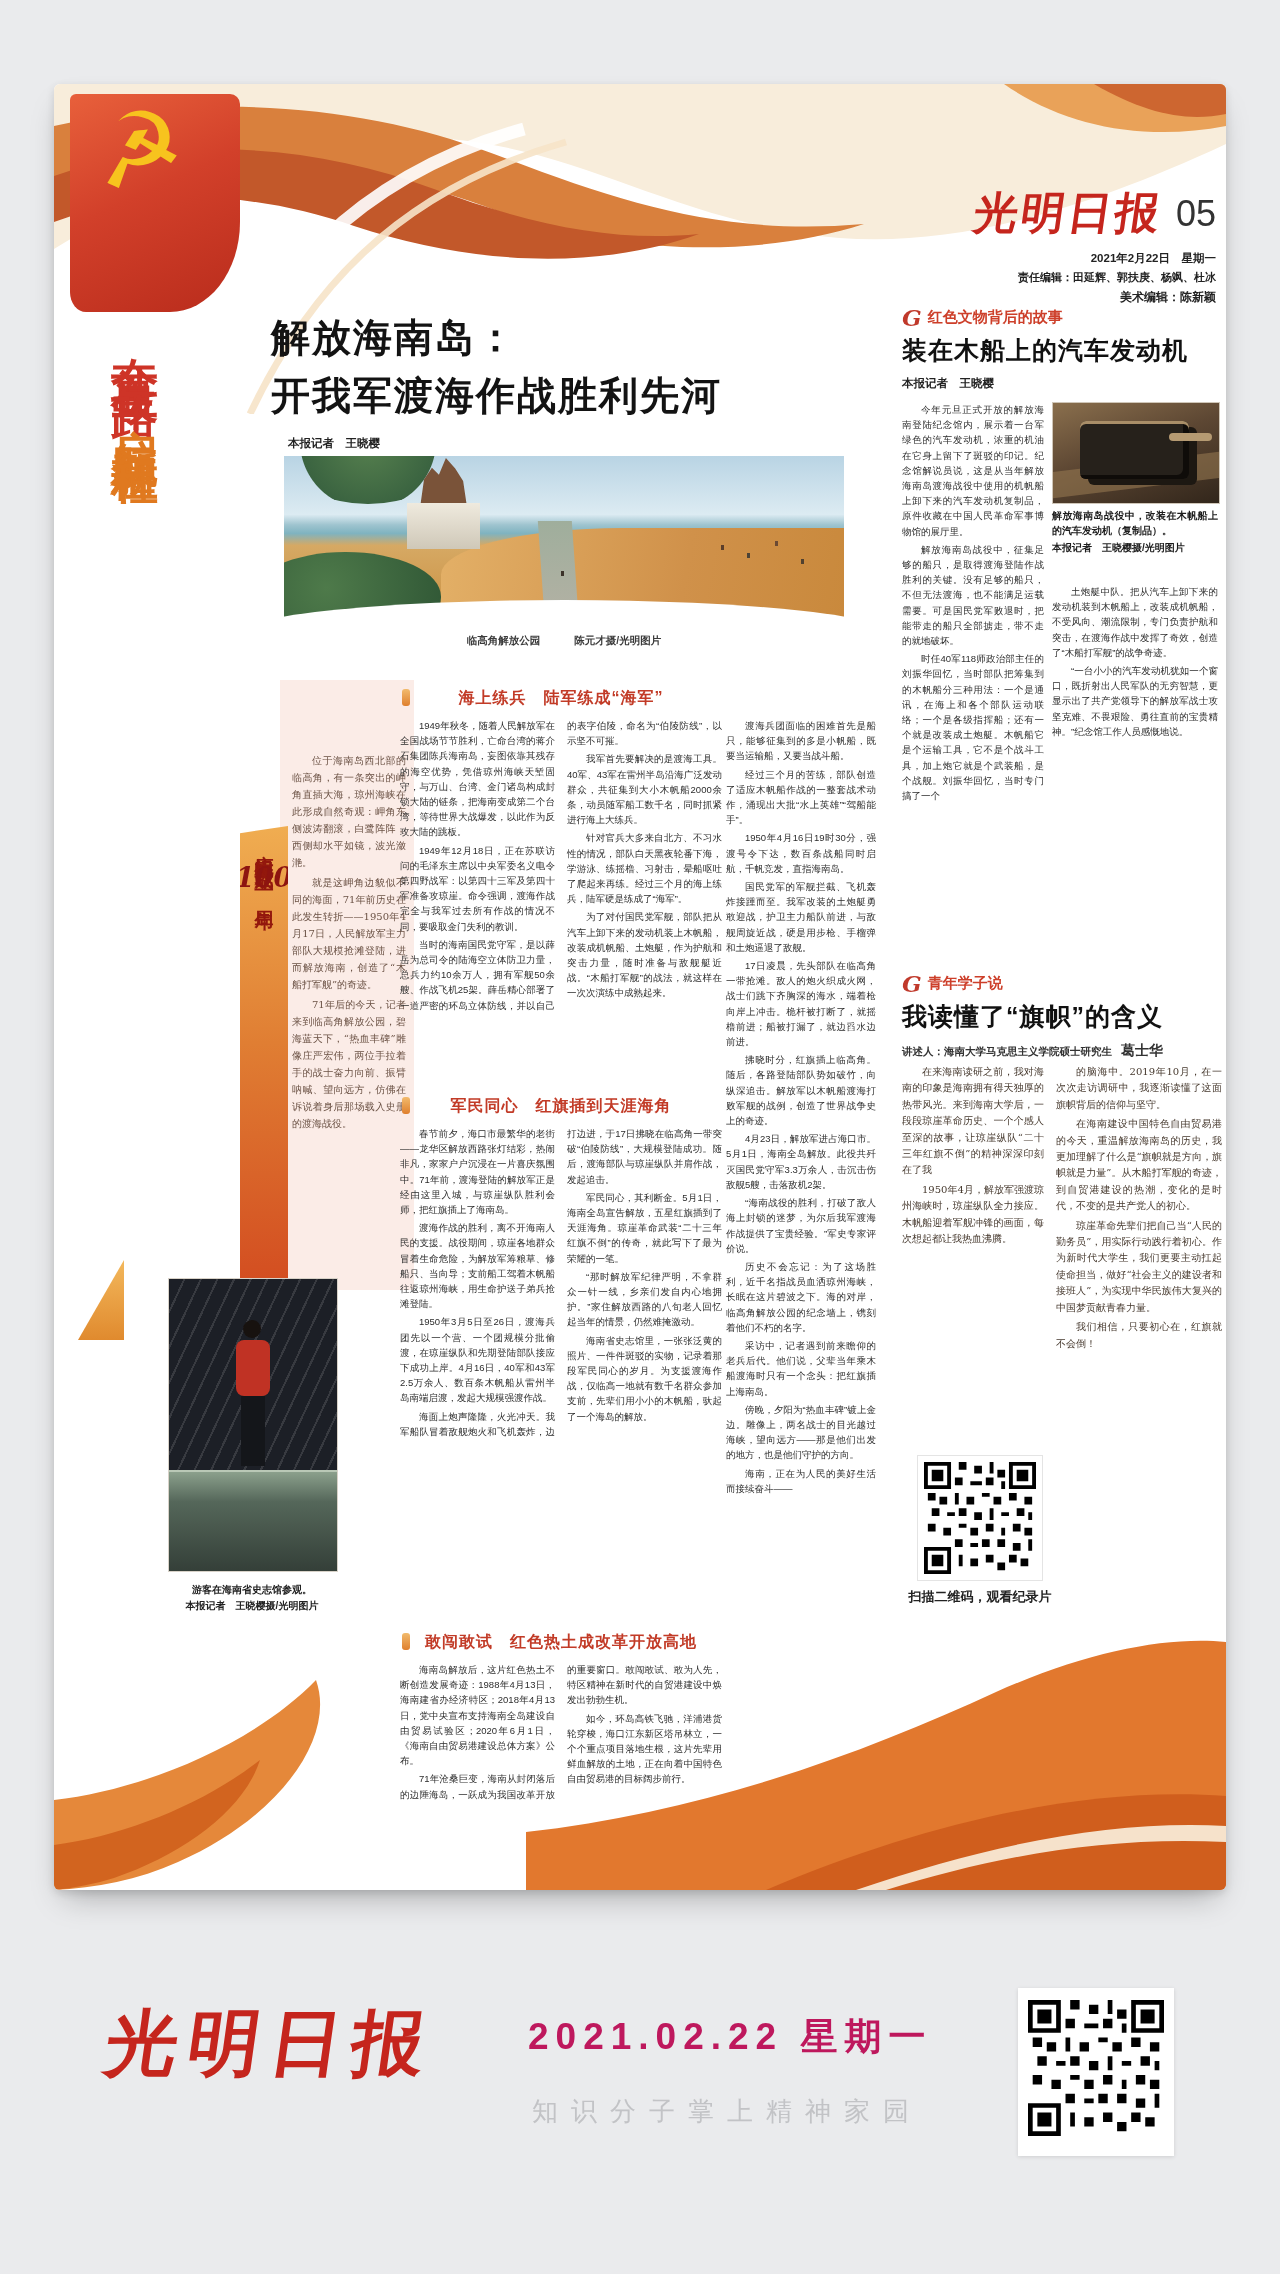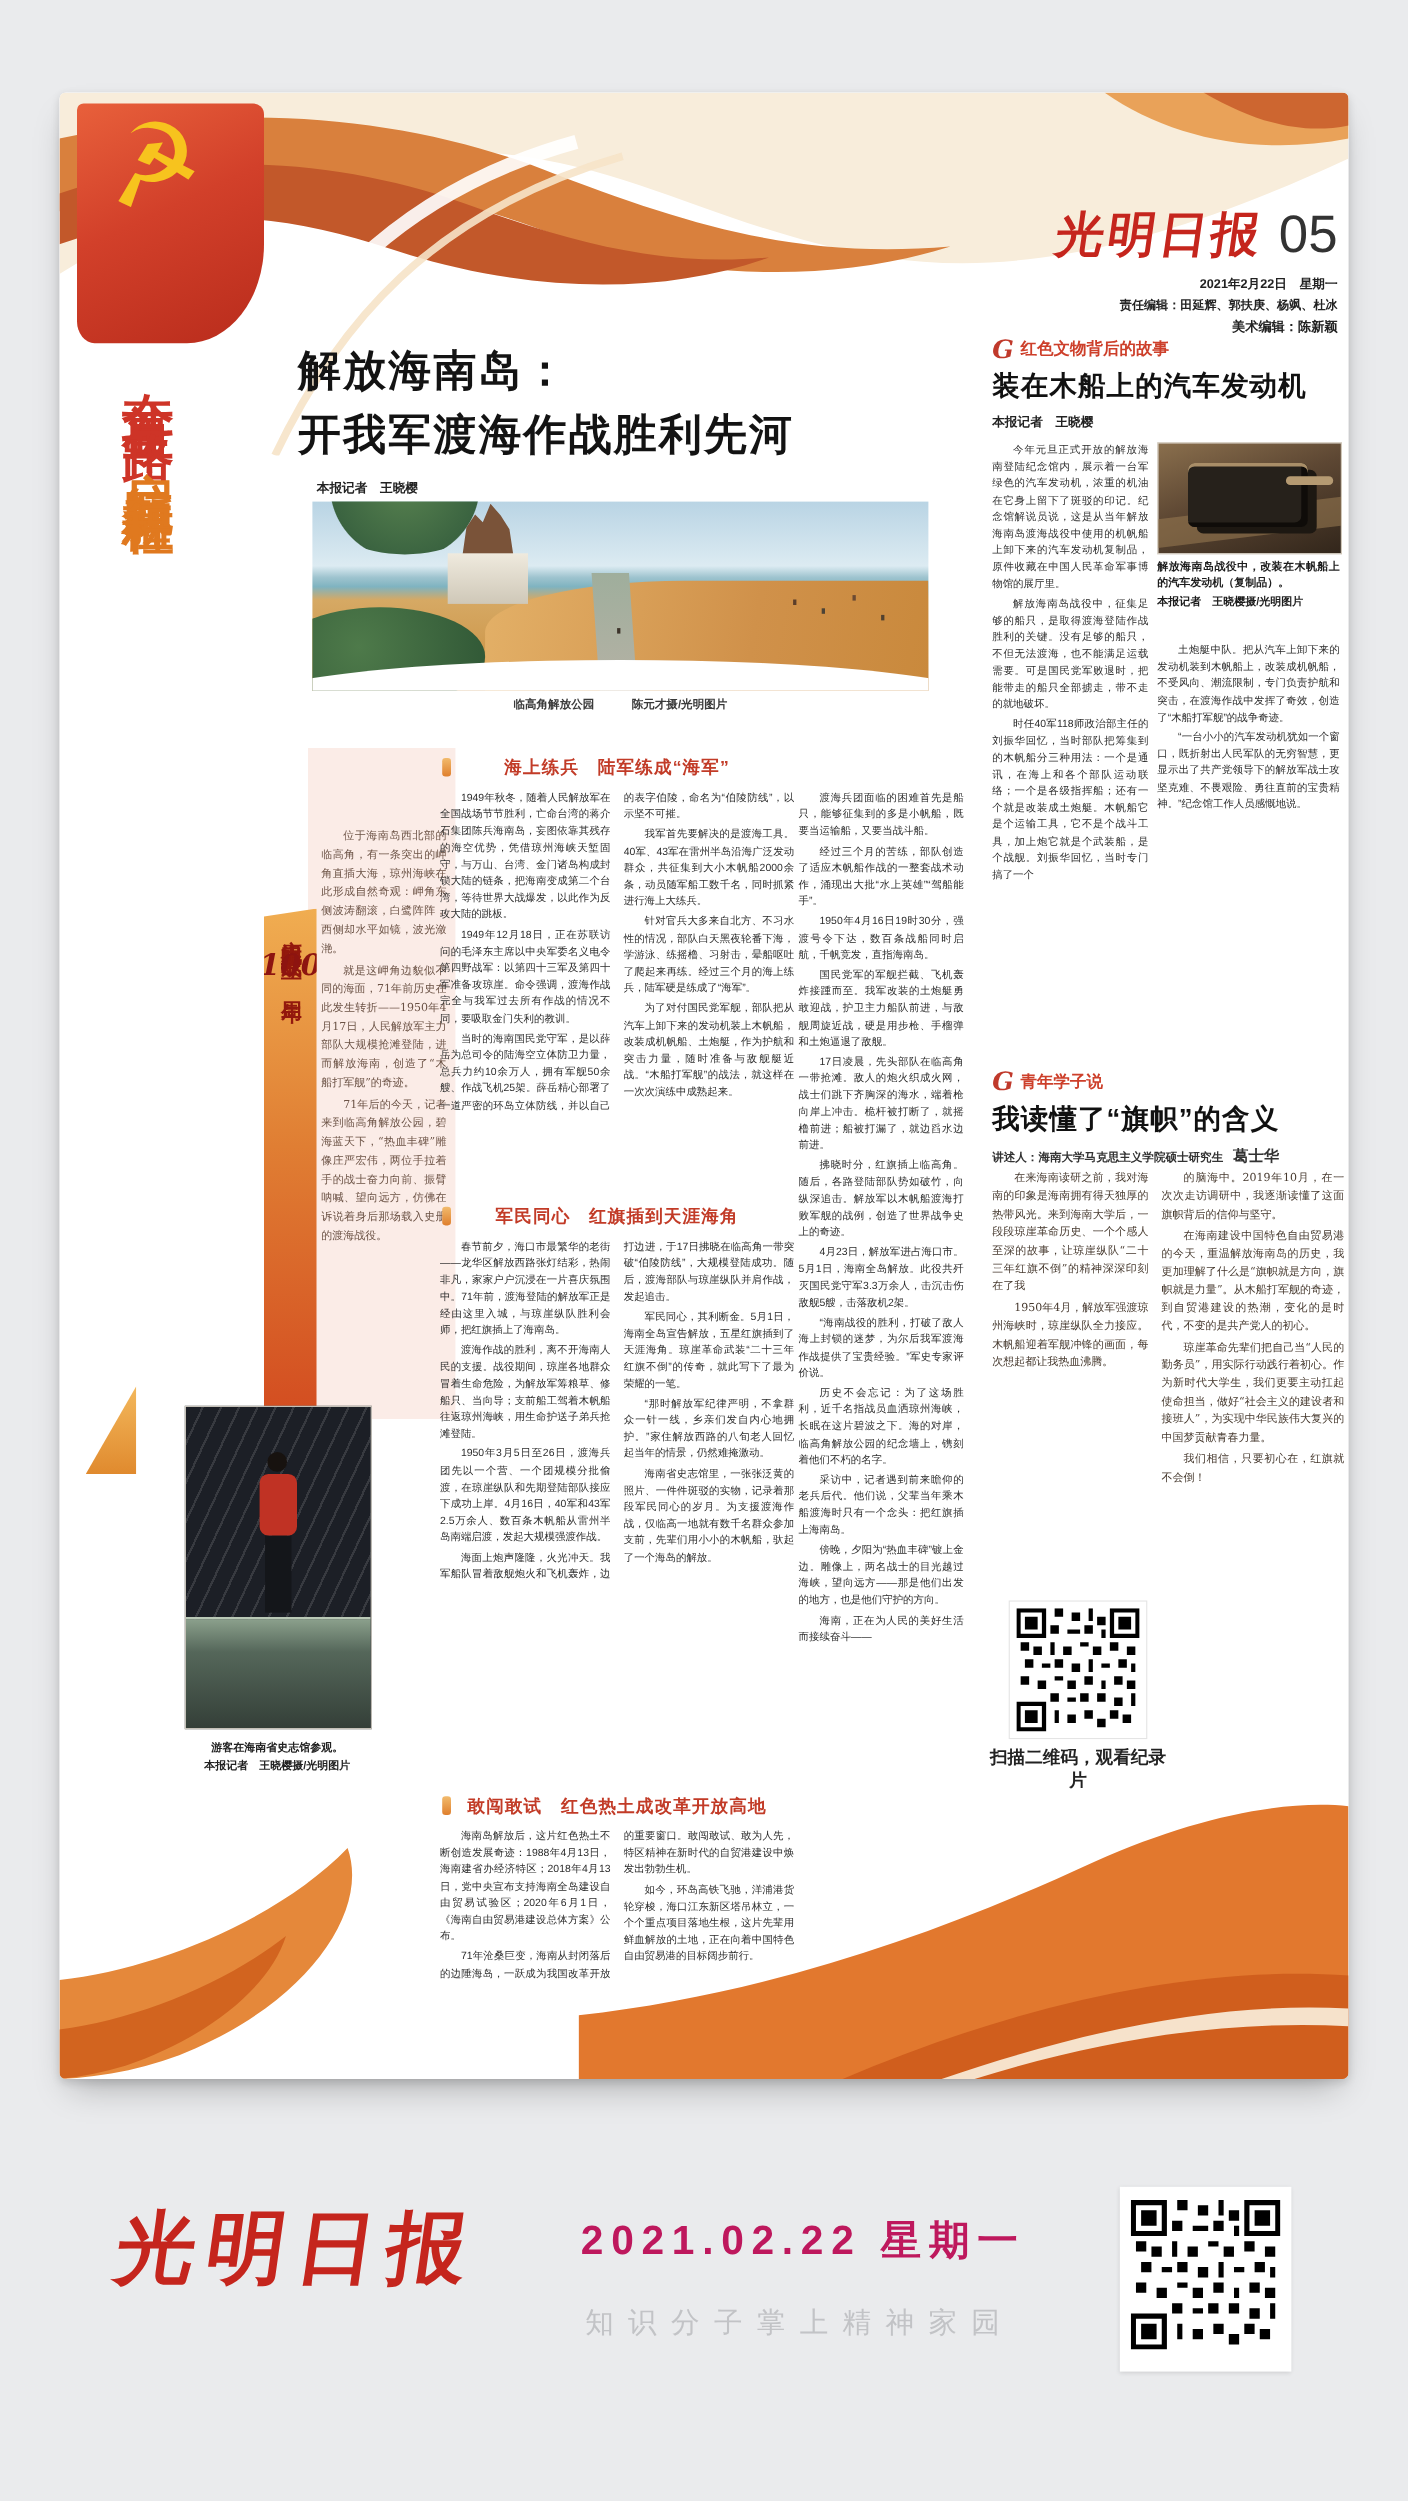--- a/index.html
+++ b/index.html
@@ -103,21 +103,21 @@
   .a1cap .c2{font-weight:800;margin-top:2px;}
   .a1col2{position:absolute;left:998px;top:500px;width:166px;height:400px;}
   .kai{font-family:"DejaVu Serif",serif;font-size:10px;line-height:16.4px;color:#46392e;text-align:justify;}
   .a2col1{position:absolute;left:848px;top:980px;width:142px;height:382px;}
   .a2col2{position:absolute;left:1002px;top:980px;width:166px;height:520px;}
   .a2by{position:absolute;left:848px;top:958px;width:330px;z-index:3;font-size:10.5px;font-weight:700;color:#333;}
   .a2by b{font-family:"DejaVu Serif",serif;font-size:14px;margin-left:6px;}
   .qr-card{position:absolute;background:#fff;z-index:3;box-shadow:0 0 0 1px #e4e4e4;}
   .qr1{left:864px;top:1372px;width:124px;height:124px;padding:6px;box-sizing:border-box;}
   .qr-cap{position:absolute;left:844px;top:1504px;width:164px;z-index:3;text-align:center;
-          font-size:16px;font-weight:800;color:#222;}
+          font-size:13px;font-weight:800;color:#222;}
   
   .f-logo{position:absolute;left:106px;top:1996px;font-family:"DejaVu Serif",serif;font-weight:900;
           font-size:72px;color:#c5251d;transform:skewX(-8deg);letter-spacing:10px;}
   .f-date{position:absolute;left:528px;top:2012px;font-size:37px;font-weight:700;color:#be185d;letter-spacing:7px;}
   .f-tag{position:absolute;left:532px;top:2094px;font-size:26px;color:#c2c3c6;letter-spacing:13px;}
   .qr2{left:1018px;top:1988px;width:156px;height:168px;padding:12px 10px;box-sizing:border-box;
        position:absolute;background:#fff;box-shadow:0 1px 4px rgba(0,0,0,.12);}
   .qr-svg{width:100%;height:auto;display:block;}
   .qr1 .qr-svg{height:100%;}
 </style>
@@ -178,21 +178,21 @@
 
     <div class="ribbon">
       <span class="rt">庆祝中国共产党成立</span>
       <span class="rn">100</span>
       <span class="rt">周年</span>
     </div>
 
     <div style="position:absolute;left:840px;top:100px;width:322px;text-align:right;z-index:3;">
       <span style="font-family:'DejaVu Serif',serif;font-weight:900;font-size:44px;color:#c5251d;
                    transform:skewX(-8deg);display:inline-block;letter-spacing:3px;vertical-align:middle;">光明日报</span>
-      <span style="font-size:48px;color:#333;margin-left:10px;vertical-align:middle;">05</span>
+      <span style="font-size:36px;color:#333;margin-left:10px;vertical-align:middle;">05</span>
       <div style="font-size:11.5px;font-weight:700;color:#222;margin-top:8px;">2021年2月22日　星期一</div>
       <div style="font-size:11px;font-weight:700;color:#222;margin-top:4px;">责任编辑：田延辉、郭扶庚、杨飒、杜冰</div>
       <div style="font-size:12px;font-weight:700;color:#222;margin-top:4px;">美术编辑：陈新颖</div>
     </div>
 
     <div class="hl hl1">解放海南岛：</div>
     <div class="hl hl2">开我军渡海作战胜利先河</div>
     <div class="byline">本报记者　王晓樱</div>
 
     <div class="photo-main">

